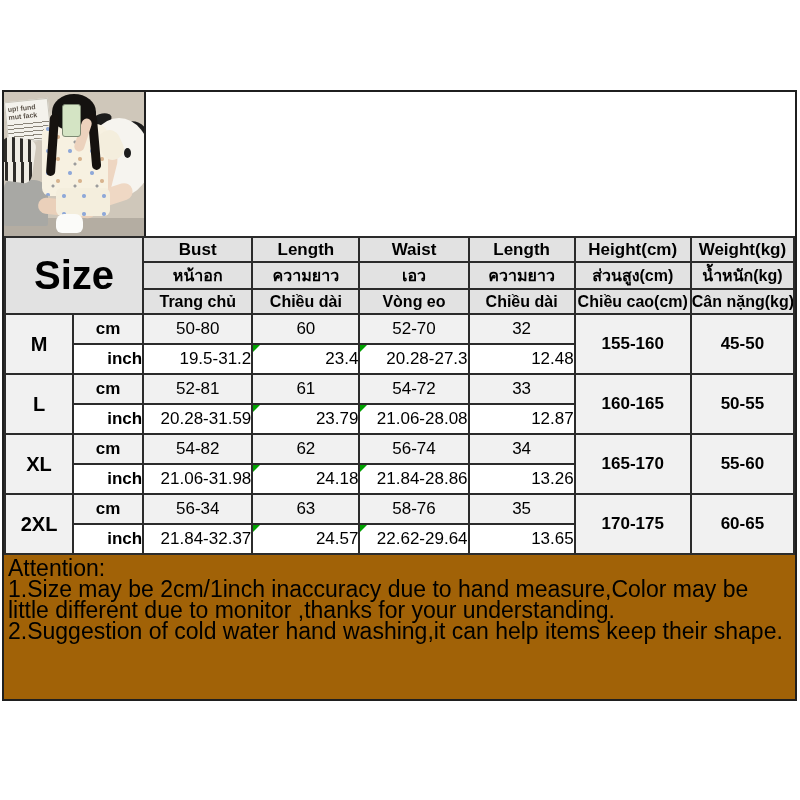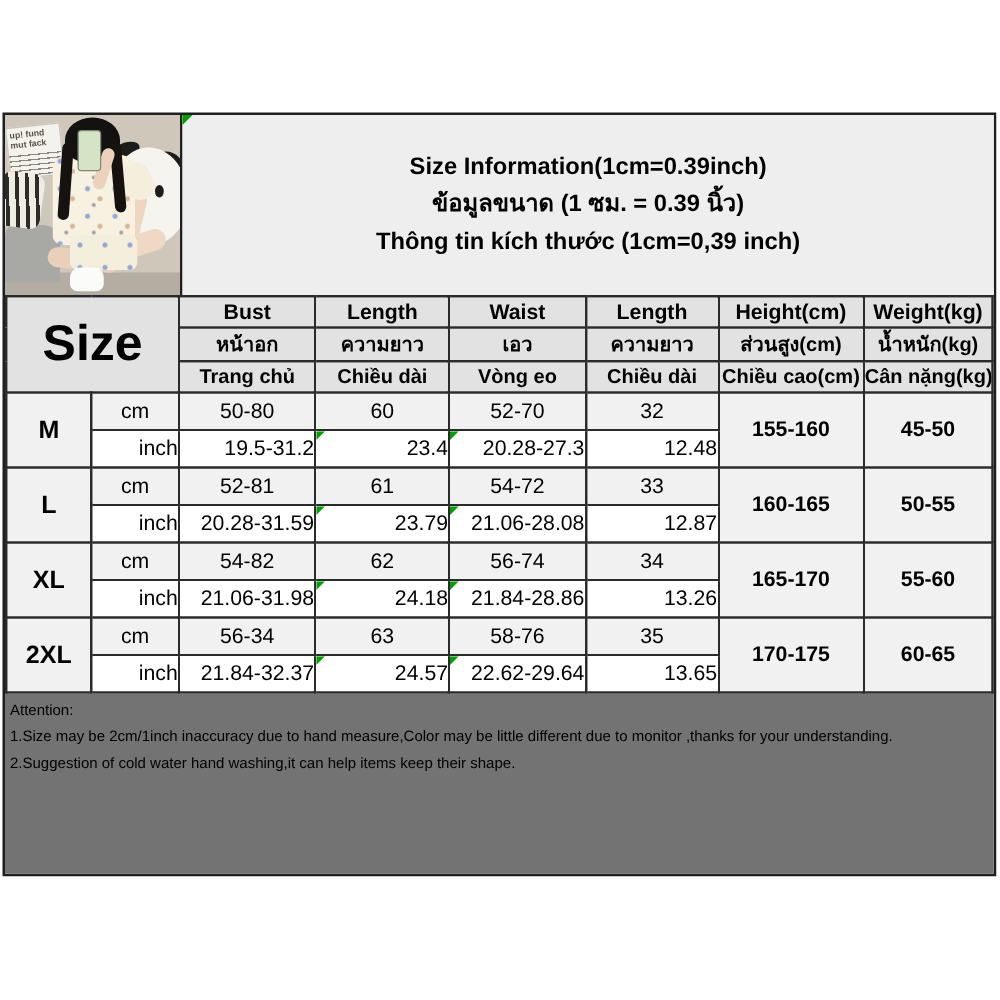--- a/index.html
+++ b/index.html
@@ -67,24 +67,24 @@
     border:2px solid #2b2b2b;text-align:center;vertical-align:middle;
     padding:0;position:relative;font-size:17px;overflow:hidden;white-space:nowrap;
   }
   .hdr td{height:23px;background:#e2e2e2;font-weight:bold;}
   .hdr-th td{font-size:16px;}
   .hdr-vi td{font-size:16px;}
   td.size-head{font-size:40px;font-weight:bold;background:#e2e2e2;}
   tr.cm-row td{height:28px;background:#f1f1f1;}
   tr.inch-row td{height:28px;background:#ffffff;text-align:right;}
   td.size-label{background:#e9e9e9;font-weight:bold;font-size:20px;}
-  td.unit{font-weight:normal;}
+  td.unit{font-weight:bold;}
   td.merged{background:#f1f1f1;font-weight:bold;}
   
-  .attention{flex:1;background:#737373;padding:3px 5px 0 4px;font-size:12px;line-height:21px;}
+  .attention{flex:1;background:#a16207;padding:3px 5px 0 4px;font-size:23px;line-height:21px;}
 </style>
 </head>
 <body>
 
 <div class="main-box">
 
   <div class="top-section">
     <div class="photo-cell">
       <div class="ph floor"></div>
       <div class="ph blanket"></div>
@@ -104,26 +104,20 @@
       <div class="ph pajama-top"></div>
       <div class="ph shorts"></div>
       <div class="ph sleeve-r"></div>
       <div class="ph hair"></div>
       <div class="ph braid-left"></div>
       <div class="ph braid-right"></div>
       <div class="ph arm"></div>
       <div class="ph phone"></div>
       <div class="ph sock"></div>
     </div>
-    <div class="title-cell">
-      <span class="tri"></span>
-      <div class="title-line">Size Information(1cm=0.39inch)</div>
-      <div class="title-line">ข้อมูลขนาด (1 ซม. = 0.39 นิ้ว)</div>
-      <div class="title-line">Thông tin kích thước (1cm=0,39 inch)</div>
-    </div>
   </div>
 
   <table class="size-table">
     <colgroup>
       <col style="width:68px">
         <col style="width:70px">
         <col style="width:109px">
         <col style="width:107px">
       <col style="width:109px">
         <col style="width:106px">

